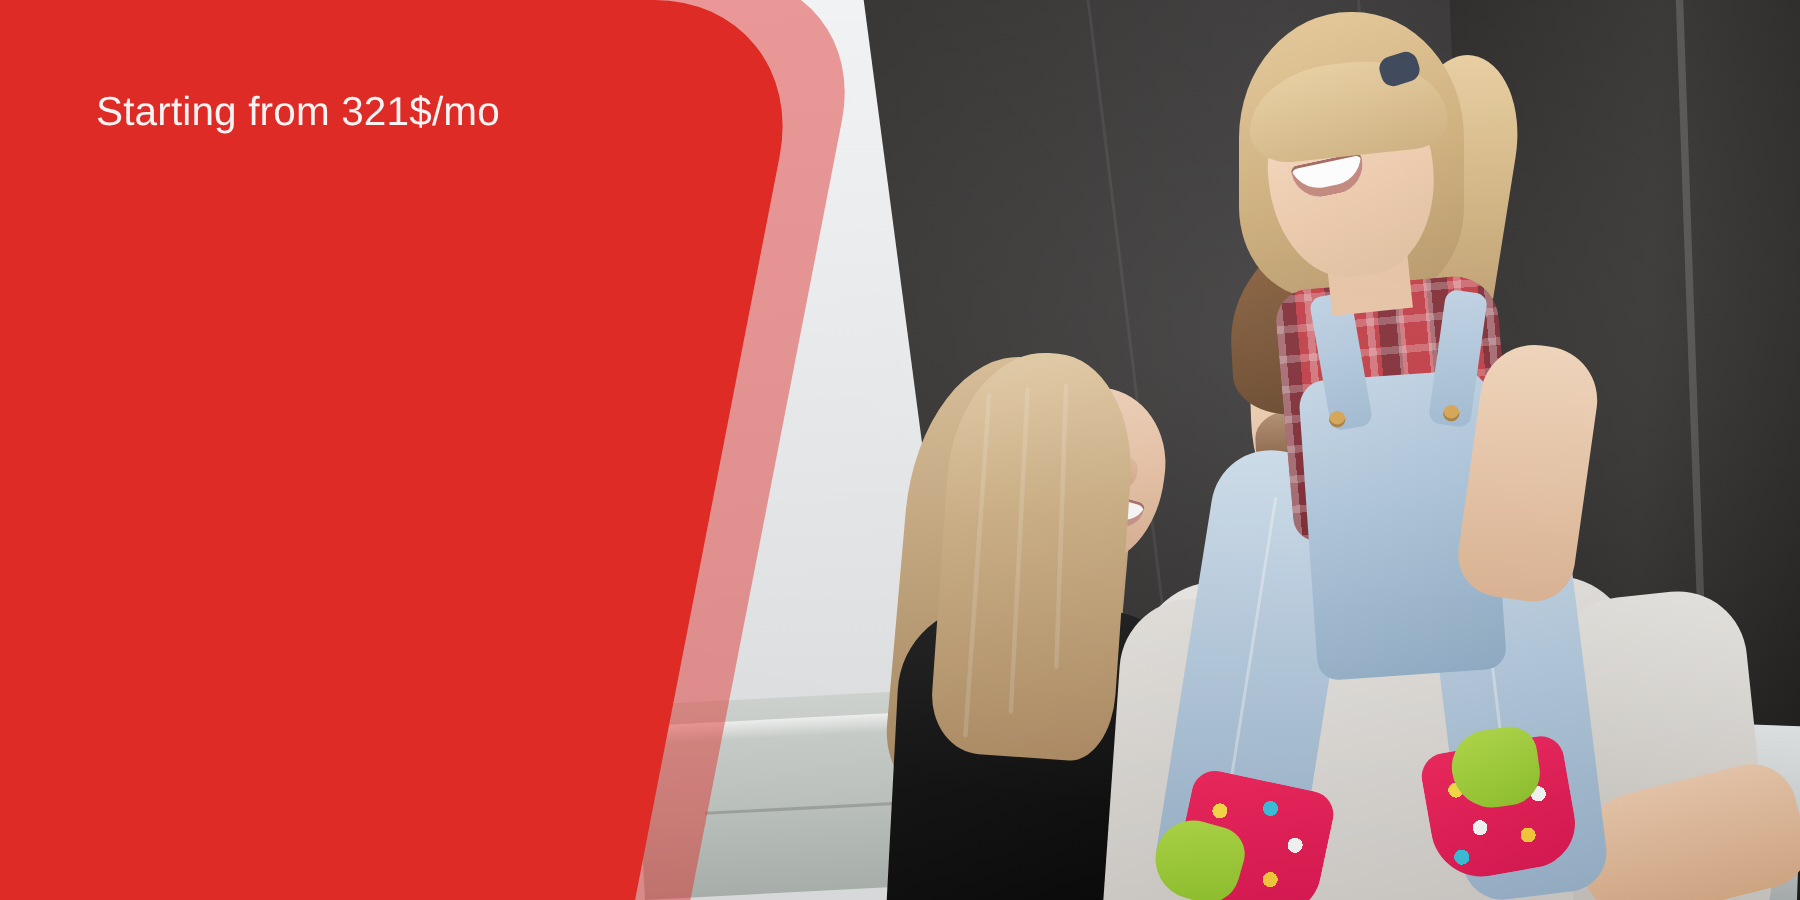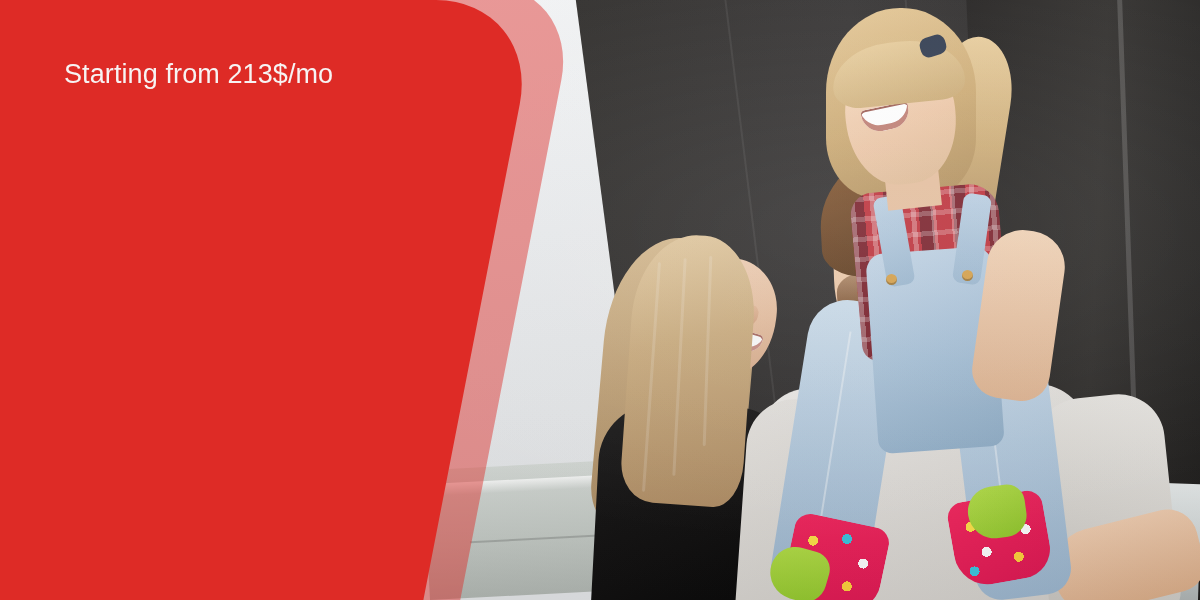--- a/index.html
+++ b/index.html
@@ -426,16 +426,16 @@
     <div class="photo-grade"></div>
   </div>
 
   <div class="shape-ghost"></div>
   <div class="shape-solid"></div>
 
   <div class="content">
 
 
 
-    <div class="sub-line">Starting from 213$/mo</div>
+    <div class="sub-line">Starting from 321$/mo</div>
 
   </div>
 </div>
 
 </body></html>

